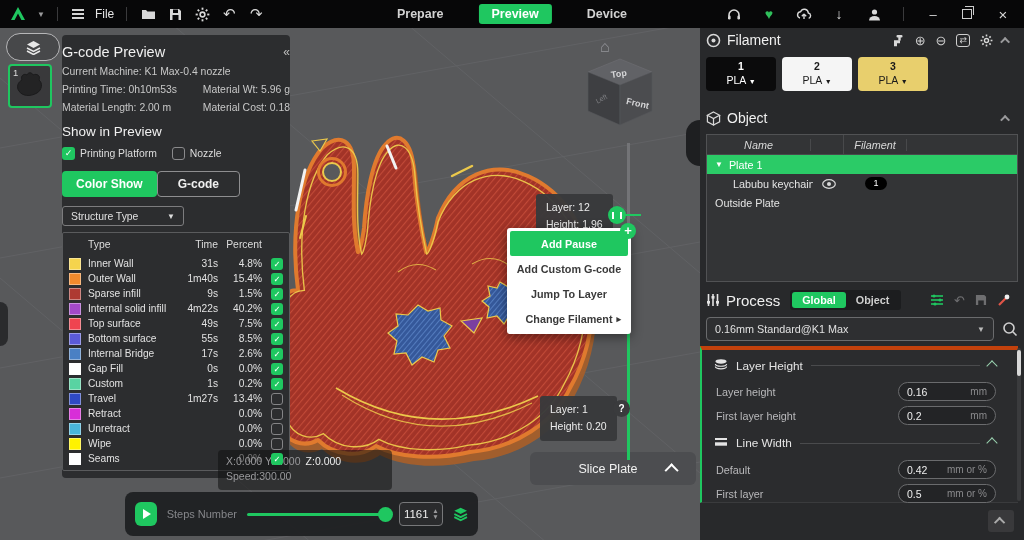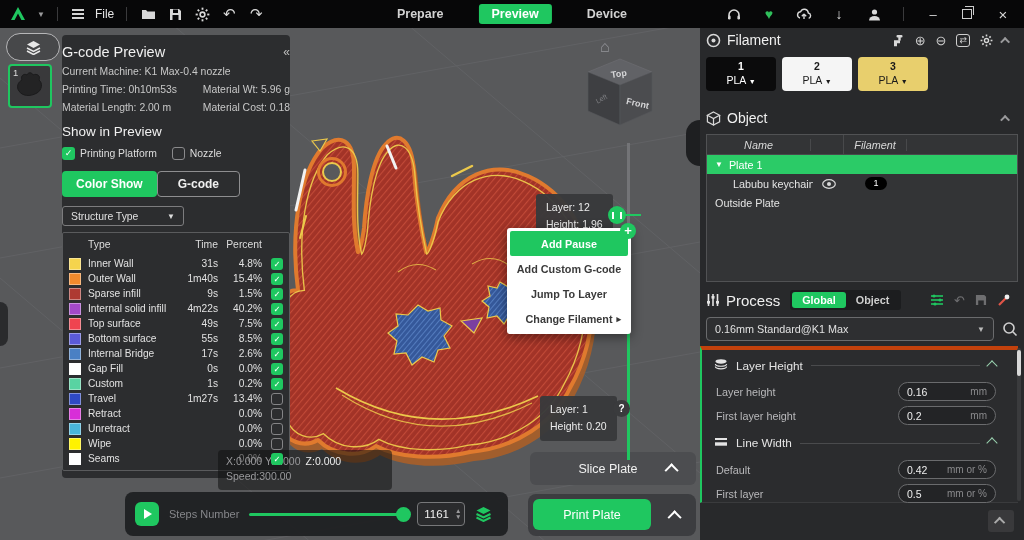--- a/index.html
+++ b/index.html
@@ -49,21 +49,21 @@
   .ctx{position:absolute;left:507px;top:200px;width:118px;background:#fff;border-radius:3px;padding:3px;z-index:20;
        box-shadow:0 3px 12px rgba(0,0,0,.45);}
   .ctx-item{height:25px;display:flex;align-items:center;justify-content:center;font-size:10.8px;font-weight:bold;
             color:#3a3a3a;border-radius:2px;position:relative;cursor:pointer;}
   .ctx-item.active{background:#1FC760;color:#fff;}
   .ctx-item .sub{position:absolute;right:7px;font-size:9px;}
   .coords{position:absolute;left:218px;top:422px;width:158px;height:32px;background:rgba(16,16,16,.55);border-radius:4px;
           z-index:8;padding:4px 8px;font-size:10.5px;color:#98989b;line-height:1.45;}
   .coords .z{color:#ececec;margin-left:5px;}
   
-  .steps{position:absolute;left:125px;top:464px;width:383px;height:44px;background:rgba(28,29,31,.9);border-radius:8px;
+  .steps{position:absolute;left:125px;top:464px;width:353px;height:44px;background:rgba(28,29,31,.9);border-radius:8px;
          z-index:6;display:flex;align-items:center;padding:0 10px;box-sizing:border-box;gap:10px;}
   .play{width:24px;height:24px;border-radius:6px;background:#1FC760;display:flex;align-items:center;justify-content:center;}
   .play-tri{width:0;height:0;border-left:8px solid #fff;border-top:5px solid transparent;border-bottom:5px solid transparent;margin-left:2px;}
   .steps-lbl{font-size:11px;color:#85868A;white-space:nowrap;}
   .steps-slider{position:relative;width:158px;height:3px;background:#1FC760;border-radius:2px;}
   .steps-handle{position:absolute;right:-4px;top:-6px;width:15px;height:15px;border-radius:50%;background:#1FC760;}
   .steps-val{width:48px;height:24px;border:1px solid #77787A;border-radius:4px;background:#2A2B2D;display:flex;
              align-items:center;box-sizing:border-box;}
   .steps-val .v{flex:1;text-align:center;font-size:11.5px;color:#eee;}
   .spin{display:flex;flex-direction:column;padding-right:3px;font-size:6.5px;line-height:6px;color:#9a9a9c;}
@@ -387,24 +387,20 @@
         <polyline points="1.5,8 8.5,11.5 15.5,8" fill="none" stroke="#1FC760" stroke-width="2"></polyline>
         <polyline points="1.5,11.5 8.5,15 15.5,11.5" fill="none" stroke="#1FC760" stroke-width="2"></polyline>
       </svg>
     </div>
 
     
     <div class="slice-btn">
       <span class="lbl">Slice Plate</span>
       <span class="chev-up"></span>
     </div>
-    <div class="print-wrap">
-      <div class="print-btn">Print Plate</div>
-      <span class="chev-up"></span>
-    </div>
   </div>
 
   <div class="left-panel">
     <div class="lp-title">
       <span>G-code Preview</span>
       <span class="col">«</span>
     </div>
     <div class="lp-machine">Current Machine: K1 Max-0.4 nozzle</div>
     <div class="lp-stats">
       <span>Printing Time: 0h10m53s</span>

